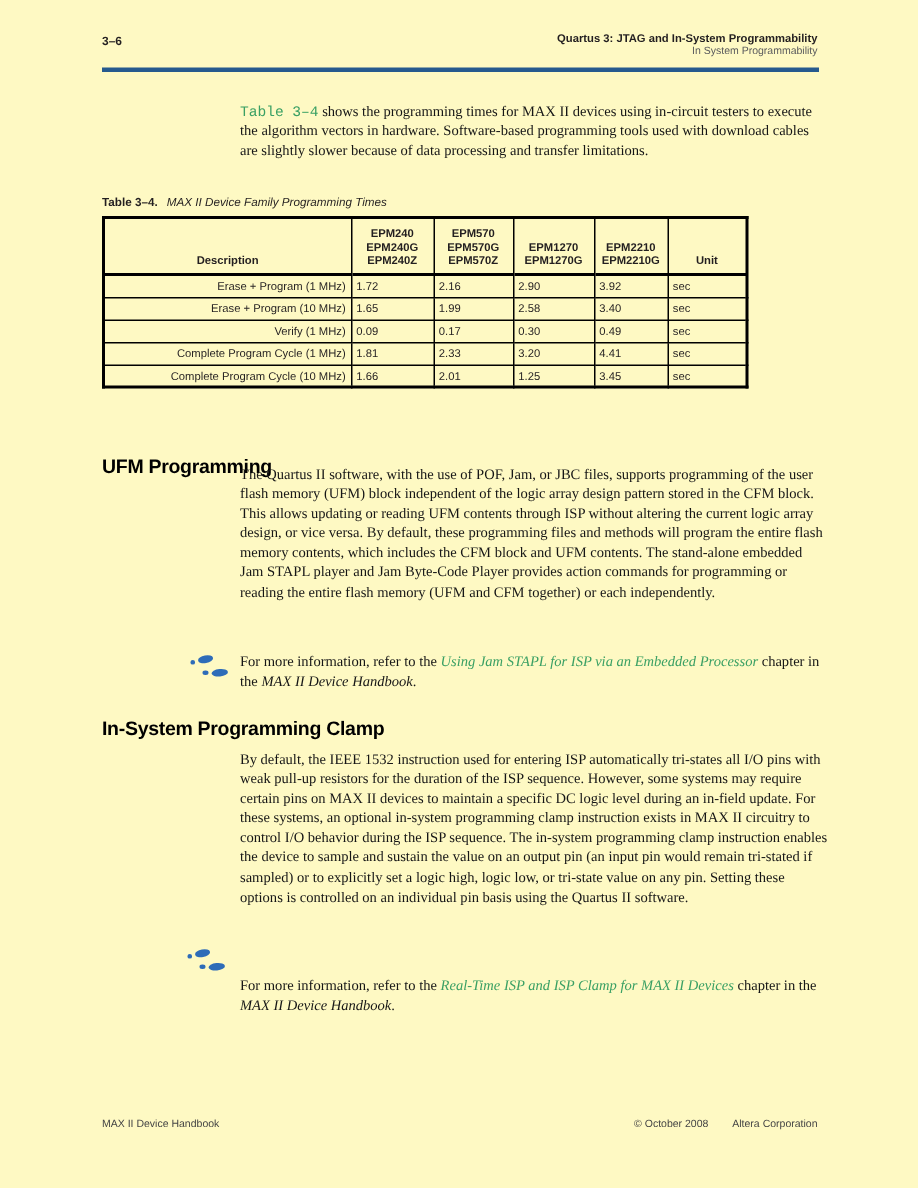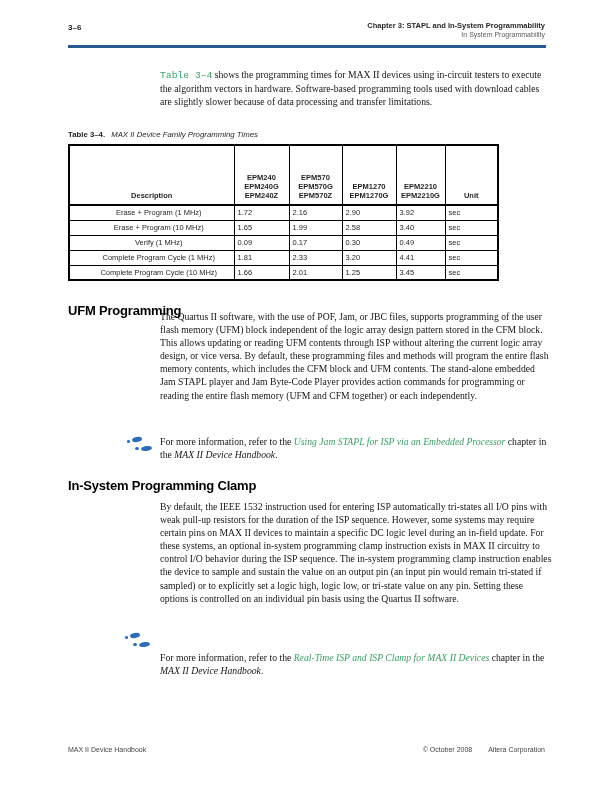--- a/index.html
+++ b/index.html
@@ -1,19 +1,19 @@
 <!DOCTYPE html>
 <html><head>
 <meta charset="utf-8">
 <style>
   * { margin:0; padding:0; box-sizing:border-box; }
   html,body { background:#e8e8e8; }
   .page {
     position:relative; width:612px; height:792px; margin:0 auto;
-    background:#ffffff; overflow:hidden;
+    background:#fef9c3; overflow:hidden;
     font-family:"Liberation Sans", sans-serif; color:#111;
   }
   
   .hdr-pagenum {
     position:absolute; left:68px; top:23px;
     font-size:8px; font-weight:bold; color:#231f20;
   }
   .hdr-right {
     position:absolute; right:67px; top:21px; text-align:right;
   }
@@ -39,25 +39,25 @@
   .tbl-caption .cap-title { font-style:italic; margin-left:6px; }
   table.prog {
     position:absolute; left:68px; top:144px; width:429px;
     border-collapse:collapse; table-layout:fixed;
     font-size:7.5px; color:#231f20;
   }
   table.prog th, table.prog td { border:1px solid #000; }
   table.prog { border:2px solid #000; }
   table.prog thead th {
     font-weight:bold; vertical-align:bottom;
-    white-space:pre-line; padding:4px 2px 4px 2px; height:60px;
+    white-space:pre-line; padding:4px 2px 4px 2px; height:38px;
     border-bottom:2px solid #000; line-height:9px;
   }
   table.prog tbody td { height:15px; text-align:left; padding:1px 3px; }
-  table.prog tbody td.desc { text-align:center; padding-left:17px; }
+  table.prog tbody td.desc { text-align:right; padding-left:17px; }
   
   .sec-heading {
     position:absolute; left:68px;
     font-size:13px; font-weight:bold; color:#000; letter-spacing:-0.2px;
   }
   .sec-body {
     position:absolute; left:160px; width:392px;
     font-family:"Liberation Serif", serif;
     font-size:9.7px; line-height:13.1px; color:#161616;
   }
@@ -83,21 +83,21 @@
   .ftr-right span { margin-left:14px; }
   .ftr-right span:first-child { margin-left:0; }
 </style>
 </head>
 <body>
 
 <div class="page">
 
   <div class="hdr-pagenum">3–6</div>
   <div class="hdr-right">
-    <div class="hdr-chapter">Chapter 3:  STAPL and In-System Programmability</div>
+    <div class="hdr-chapter">Quartus 3:  JTAG and In-System Programmability</div>
     <div class="hdr-section">In System Programmability</div>
   </div>
   <div class="hdr-rule"></div>
 
   <div class="intro"><span class="green-link">Table 3–4</span><span> shows the programming times for MAX II devices using in-circuit testers to execute the algorithm vectors in hardware. Software-based programming tools used with download cables are slightly slower because of data processing and transfer limitations.</span></div>
 
   <div class="tbl-caption">
     <span class="cap-label">Table 3–4.</span><span class="cap-title">MAX II Device Family Programming Times</span>
   </div>
 

